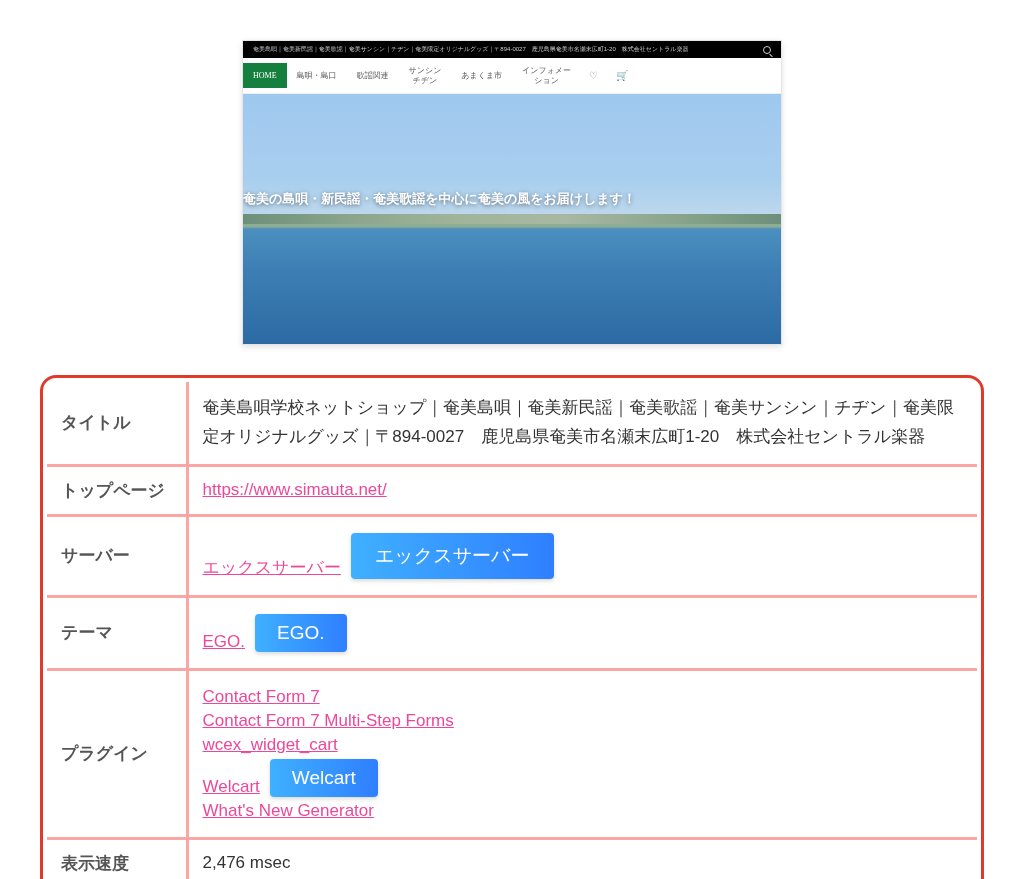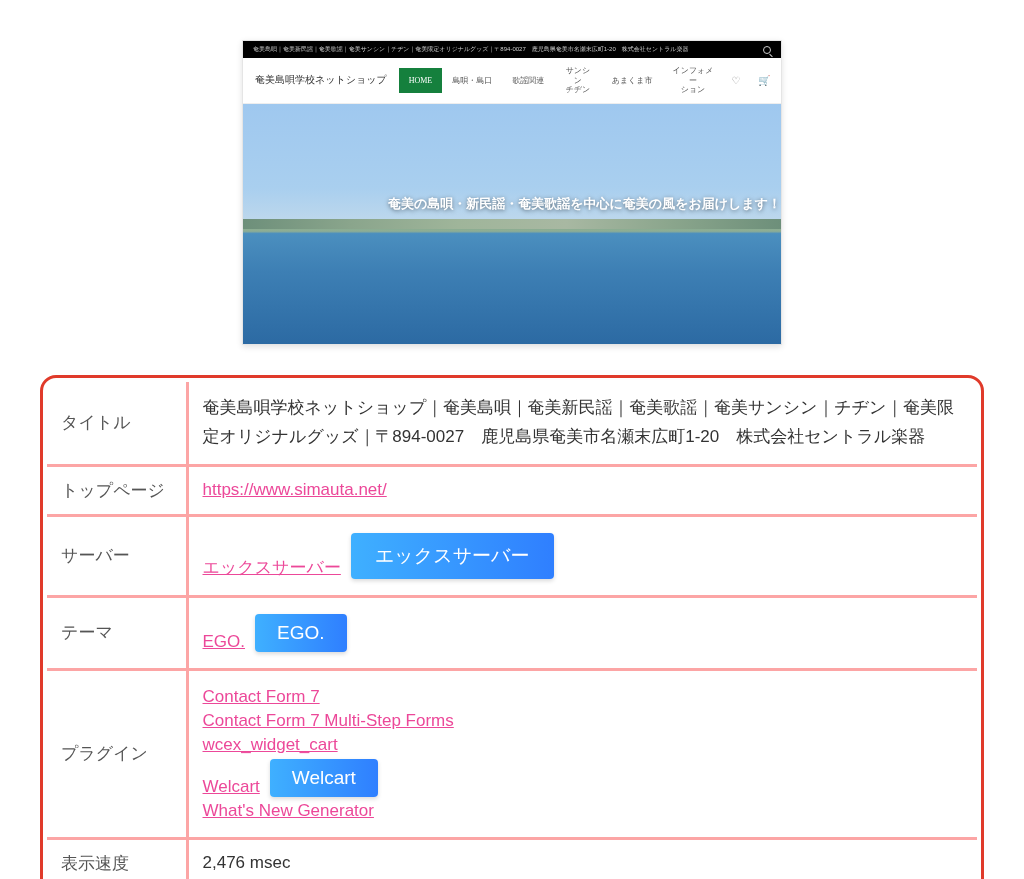--- a/index.html
+++ b/index.html
@@ -90,21 +90,21 @@
   }
   .shot-hero {
     flex: 1;
     position: relative;
     background: linear-gradient(to bottom,
       #9fc8ef 0%, #a9cfef 35%, #bcd7ec 48%,
       #7ea78b 49%, #8fae94 53%,
       #4b8fbf 54%, #3d7fb4 70%, #2c6aa3 100%);
     display: flex;
     align-items: center;
-    justify-content: flex-end;
+    justify-content: flex-start;
   }
   .shot-hero::before {
     content: "";
     position: absolute;
     left: 0; right: 0;
     top: 48%;
     height: 10px;
     background: linear-gradient(to right,
       #6d8f7a, #8aa58c 20%, #9fb59a 40%, #a8b8a2 60%, #8aa58c 80%, #6d8f7a);
   }
@@ -140,21 +140,21 @@
   table.detail tr:first-child th,
   table.detail tr:first-child td { border-top: none; }
   table.detail tr:last-child th,
   table.detail tr:last-child td { border-bottom: none; }
   table.detail th:first-child,
   table.detail td:first-child { border-left: none; }
   table.detail th:last-child,
   table.detail td:last-child { border-right: none; }
   table.detail th {
     width: 140px;
-    font-weight: normal;
+    font-weight: bold;
     color: #555;
     background: #fff;
   }
   a.lnk {
     color: #ec4899;
     text-decoration: underline;
     margin-top: 10px;
   }
   .btn {
     display: inline-block;
@@ -175,21 +175,20 @@
 </head>
 <body>
 
 <div class="shot-wrap">
   <div class="shot">
     <div class="shot-topbar">
       <span>奄美島唄｜奄美新民謡｜奄美歌謡｜奄美サンシン｜チヂン｜奄美限定オリジナルグッズ｜〒894-0027　鹿児島県奄美市名瀬末広町1-20　株式会社セントラル楽器</span>
       <span class="search-ic"></span>
     </div>
     <div class="shot-nav">
-      <div class="brand">奄美島唄学校ネットショップ</div>
       <div class="navitem active">HOME</div>
       <div class="navitem">島唄・島口</div>
       <div class="navitem">歌謡関連</div>
       <div class="navitem" style="white-space:pre-line">サンシン
 チヂン</div>
       <div class="navitem">あまくま市</div>
       <div class="navitem" style="white-space:pre-line">インフォメー
 ション</div>
       <div class="fav">♡</div>
       <div class="cart">🛒</div>

